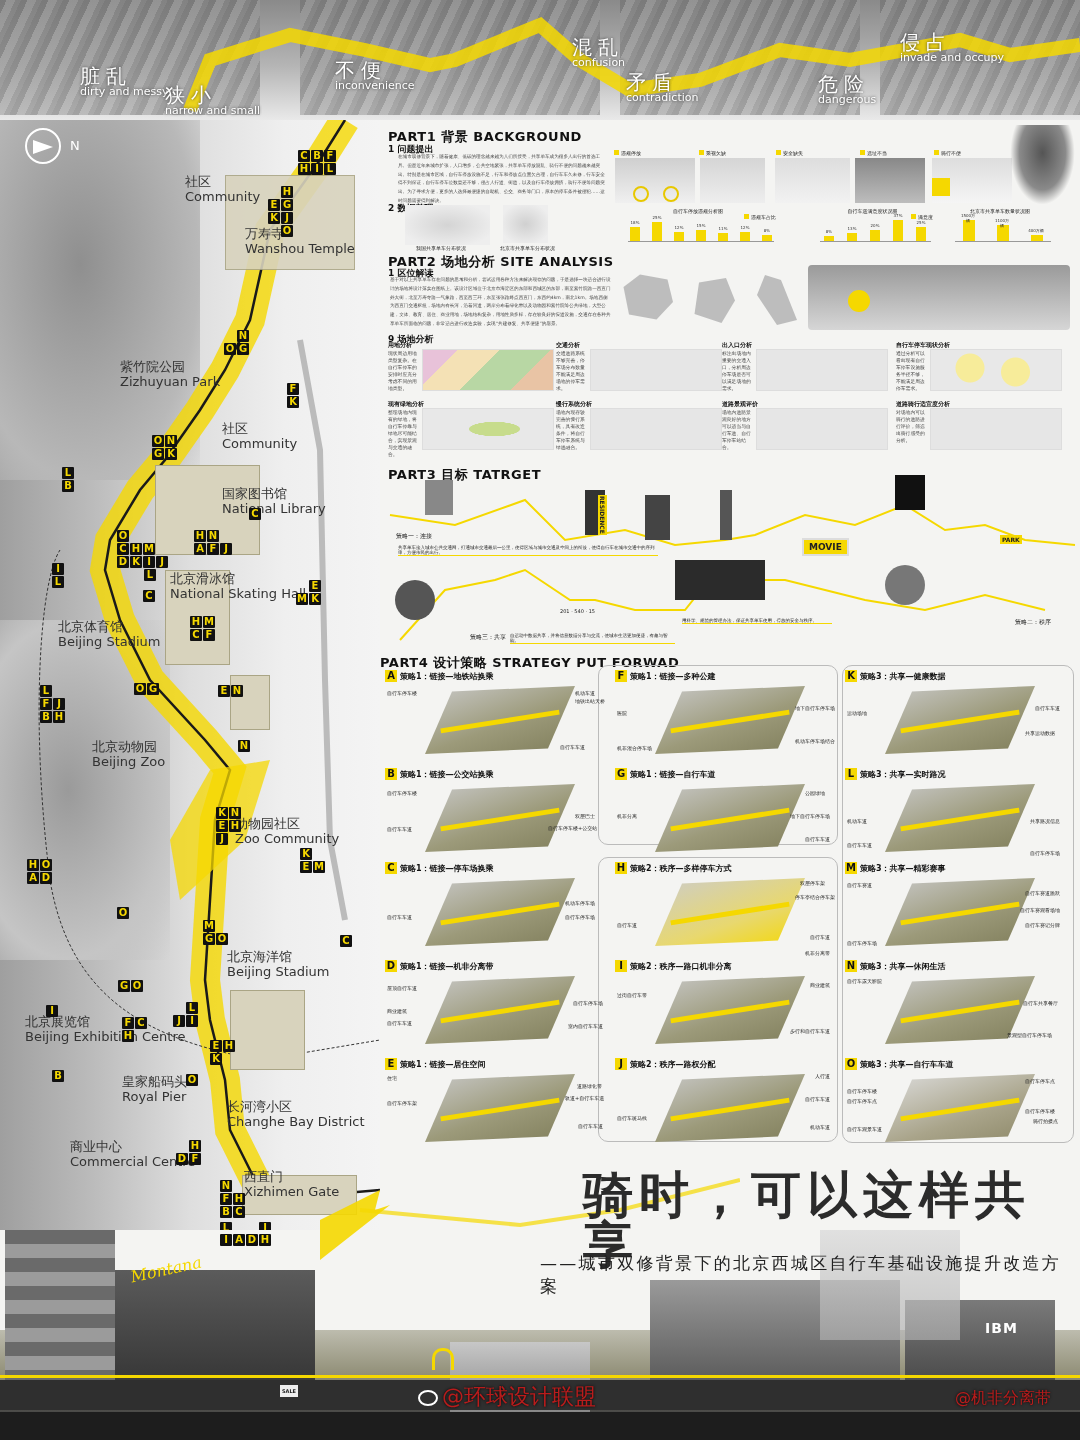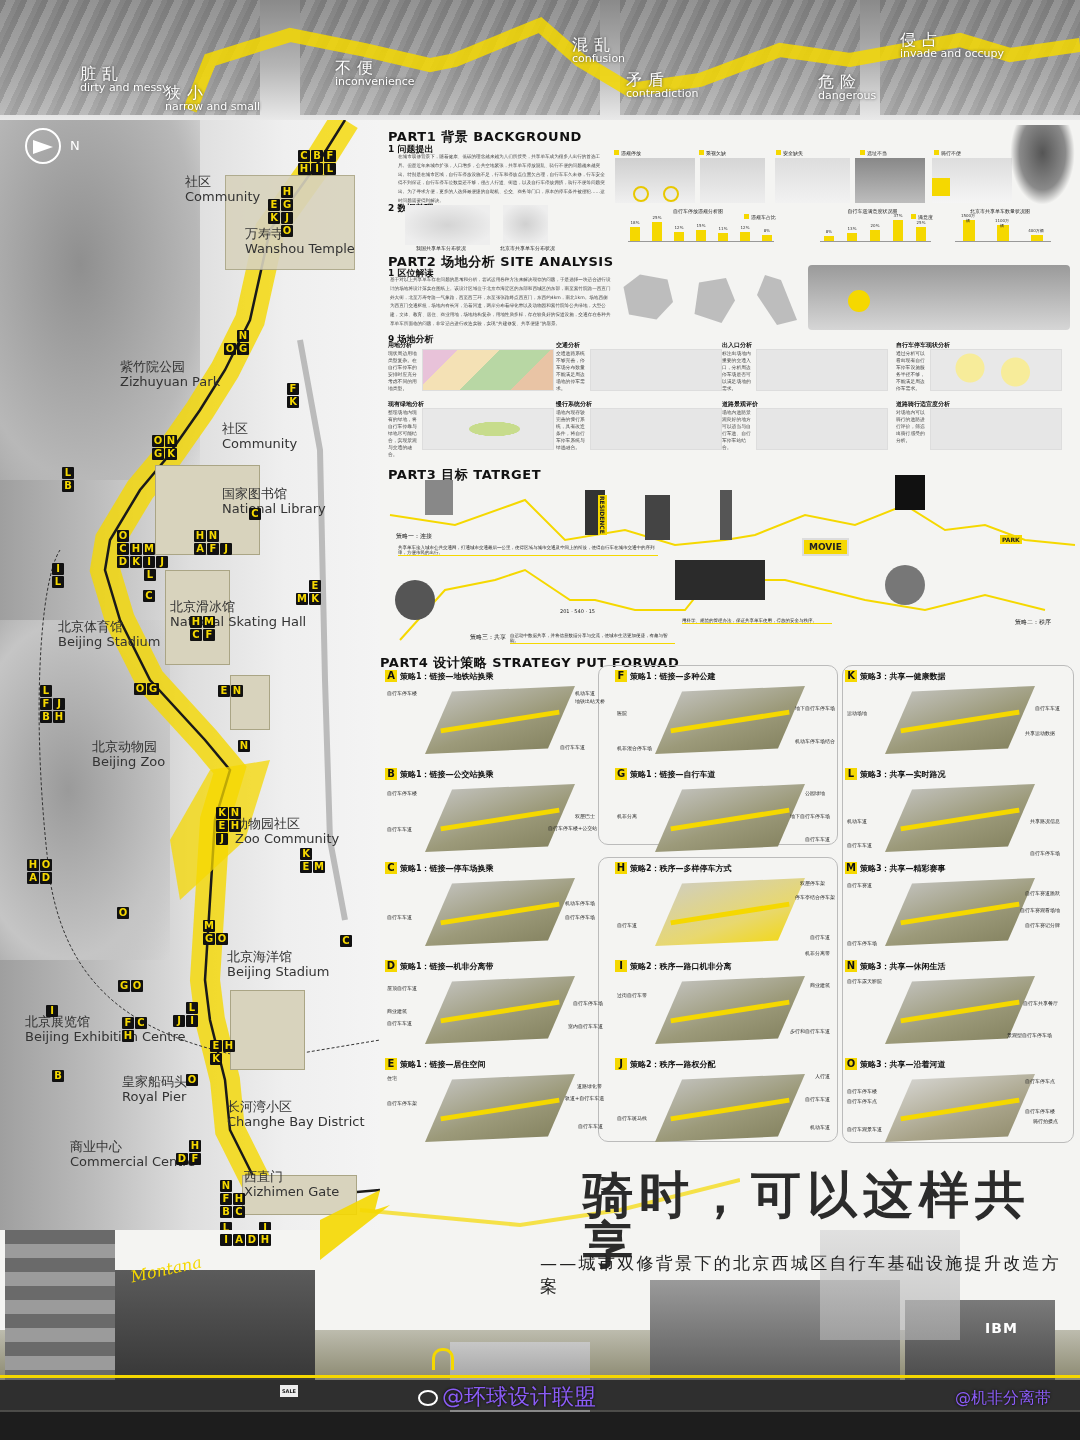--- a/index.html
+++ b/index.html
@@ -2,21 +2,21 @@
 <html><head>
 <meta charset="utf-8">
 <style>
 *{box-sizing:border-box;margin:0;padding:0}
 body{width:1080px;height:1440px;overflow:hidden;background:#f4f4f2;font-family:"DejaVu Sans",sans-serif;color:#222;position:relative}
 .abs{position:absolute}
 
 #banner{left:0;top:0;width:1080px;height:120px;background:linear-gradient(180deg,#8a8a8a 0%,#b5b5b5 55%,#e9e9e9 100%);overflow:hidden}
 #banner .photo{position:absolute;top:0;height:115px;background:repeating-linear-gradient(115deg,#6d6d6d 0 6px,#9a9a9a 6px 14px,#7c7c7c 14px 19px);opacity:.55}
 .prob{position:absolute;color:#fff;text-shadow:0 0 3px #333;line-height:1}
-.prob .zh{font-size:16px;letter-spacing:6px;display:block}
+.prob .zh{font-size:20px;letter-spacing:6px;display:block}
 .prob .en{font-size:11px;display:block}
 
 #map{left:0;top:120px;width:380px;height:1110px;background:linear-gradient(90deg,#9f9f9f 0%,#bcbcbc 25%,#dedede 50%,#efefef 75%,#f4f4f4 100%);overflow:hidden}
 .maplabel{position:absolute;color:#333;font-size:13px;line-height:1.15}
 .maplabel .zh{display:block}
 .mk{position:absolute;display:flex;flex-wrap:wrap;gap:1px}
 .mk span{width:12px;height:12px;background:#111;color:#f5d800;font-size:10px;font-weight:bold;line-height:12px;text-align:center;border-radius:1px;font-family:"DejaVu Sans",sans-serif}
 
 .parth{position:absolute;font-family:"DejaVu Sans",sans-serif;font-weight:bold;font-size:13px;color:#111;letter-spacing:.5px}
 .sub{position:absolute;font-size:9px;font-weight:bold;color:#111}
@@ -39,21 +39,21 @@
 .strat .h .lt{background:#f5d800;width:12px;height:12px;text-align:center;line-height:12px;font-size:10px;font-weight:bold}
 .strat .iso{position:absolute;left:40px;top:16px;width:150px;height:68px;background:linear-gradient(160deg,#c9c9c9 0%,#9c9a7a 55%,#7f7d5a 100%);clip-path:polygon(18% 8%,100% 0%,82% 92%,0% 100%)}
 .strat .iso:after{content:"";position:absolute;left:10%;top:48%;width:80%;height:5px;background:#f5d800;transform:rotate(-9deg)}
 .strat .lab{position:absolute;font-size:5px;color:#222;white-space:nowrap}
 
 #title{position:absolute;left:583px;top:1170px;font-family:"DejaVu Sans",sans-serif;font-weight:bold;font-size:50px;color:#2b2b2b;letter-spacing:6px;line-height:1}
 #subtitle{position:absolute;left:540px;top:1252px;font-size:17px;color:#222;letter-spacing:2.3px}
 
 #bottom{left:0;top:1230px;width:1080px;height:210px;overflow:hidden}
 #bottom .bld{position:absolute;background:linear-gradient(180deg,#777,#3b3b3b)}
-.wm{position:absolute;color:#8b5cf6;font-size:22px;text-shadow:0 0 3px #000}
+.wm{position:absolute;color:#b91c1c;font-size:22px;text-shadow:0 0 3px #000}
 .ylw{position:absolute;background:#f5d800}
 </style>
 </head>
 <body>
 
 <div id="banner" class="abs">
   <div class="photo" style="left:0;width:260px"></div>
   <div class="photo" style="left:300px;width:300px"></div>
   <div class="photo" style="left:620px;width:240px"></div>
   <div class="photo" style="left:880px;width:200px"></div>
@@ -112,21 +112,21 @@
   <div class="abs" style="left:165px;top:450px;width:65px;height:95px;background:#d8d3bd;border:1px solid #aaa585"></div>
   <div class="abs" style="left:230px;top:555px;width:40px;height:55px;background:#d8d3bd;border:1px solid #aaa585"></div>
   <div class="abs" style="left:230px;top:870px;width:75px;height:80px;background:#d8d3bd;border:1px solid #aaa585"></div>
   <div class="abs" style="left:242px;top:1055px;width:115px;height:40px;background:#d8d3bd;border:1px solid #aaa585"></div>
 
   <div class="maplabel" style="left:185px;top:55px;width:100px"><span class="zh">社区</span><span>Community</span></div>
   <div class="maplabel" style="left:245px;top:107px"><span class="zh">万寿寺</span><span>Wanshou Temple</span></div>
   <div class="maplabel" style="left:120px;top:240px"><span class="zh">紫竹院公园</span><span>Zizhuyuan Park</span></div>
   <div class="maplabel" style="left:222px;top:302px"><span class="zh">社区</span><span>Community</span></div>
   <div class="maplabel" style="left:222px;top:367px"><span class="zh">国家图书馆</span><span>National Library</span></div>
-  <div class="maplabel" style="left:170px;top:480px"><span class="zh">北京滑冰馆</span><span>National Skating Hall</span></div>
+  <div class="maplabel" style="left:170px;top:452px"><span class="zh">北京滑冰馆</span><span>National Skating Hall</span></div>
   <div class="maplabel" style="left:58px;top:500px"><span class="zh">北京体育馆</span><span>Beijing Stadium</span></div>
   <div class="maplabel" style="left:92px;top:620px"><span class="zh">北京动物园</span><span>Beijing Zoo</span></div>
   <div class="maplabel" style="left:235px;top:697px"><span class="zh">动物园社区</span><span>Zoo Community</span></div>
   <div class="maplabel" style="left:227px;top:830px"><span class="zh">北京海洋馆</span><span>Beijing Stadium</span></div>
   <div class="maplabel" style="left:25px;top:895px"><span class="zh">北京展览馆</span><span>Beijing Exhibition Centre</span></div>
   <div class="maplabel" style="left:122px;top:955px"><span class="zh">皇家船码头</span><span>Royal Pier</span></div>
   <div class="maplabel" style="left:227px;top:980px"><span class="zh">长河湾小区</span><span>Changhe Bay District</span></div>
   <div class="maplabel" style="left:70px;top:1020px"><span class="zh">商业中心</span><span>Commercial Centre</span></div>
   <div class="maplabel" style="left:244px;top:1050px"><span class="zh">西直门</span><span>Xizhimen Gate</span></div>
 
@@ -642,21 +642,21 @@
       <span>策略3：共享—休闲生活</span>
     </div>
     <div class="iso"></div>
     <span class="lab" style="left:2px;top:18px">自行车露天影院</span>
     <span class="lab" style="left:178px;top:40px">自行车共享餐厅</span>
     <span class="lab" style="left:162px;top:72px">景观型自行车停车场</span>
   </div>
 <div class="strat" style="left:845px;top:1058px">
     <div class="h">
       <span class="lt">O</span>
-      <span>策略3：共享—沿着河道</span>
+      <span>策略3：共享—自行车车道</span>
     </div>
     <div class="iso" style="background:linear-gradient(160deg,#ddd 0%,#a9a48a 60%,#8d8868 100%)"></div>
     <span class="lab" style="left:180px;top:20px">自行车停车点</span>
     <span class="lab" style="left:2px;top:30px">自行车停车楼</span>
     <span class="lab" style="left:2px;top:40px">自行车停车点</span>
     <span class="lab" style="left:2px;top:68px">自行车观景车道</span>
     <span class="lab" style="left:180px;top:50px">自行车停车楼</span>
     <span class="lab" style="left:188px;top:60px">骑行拍摄点</span>
   </div>
 

